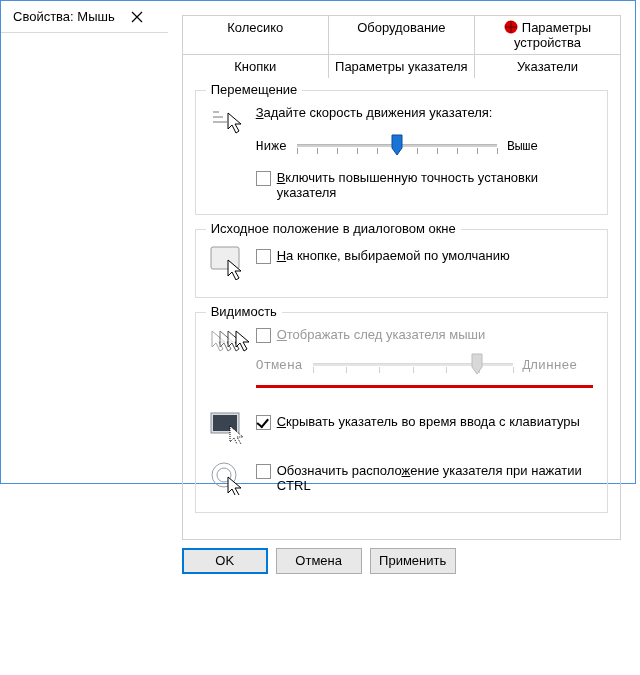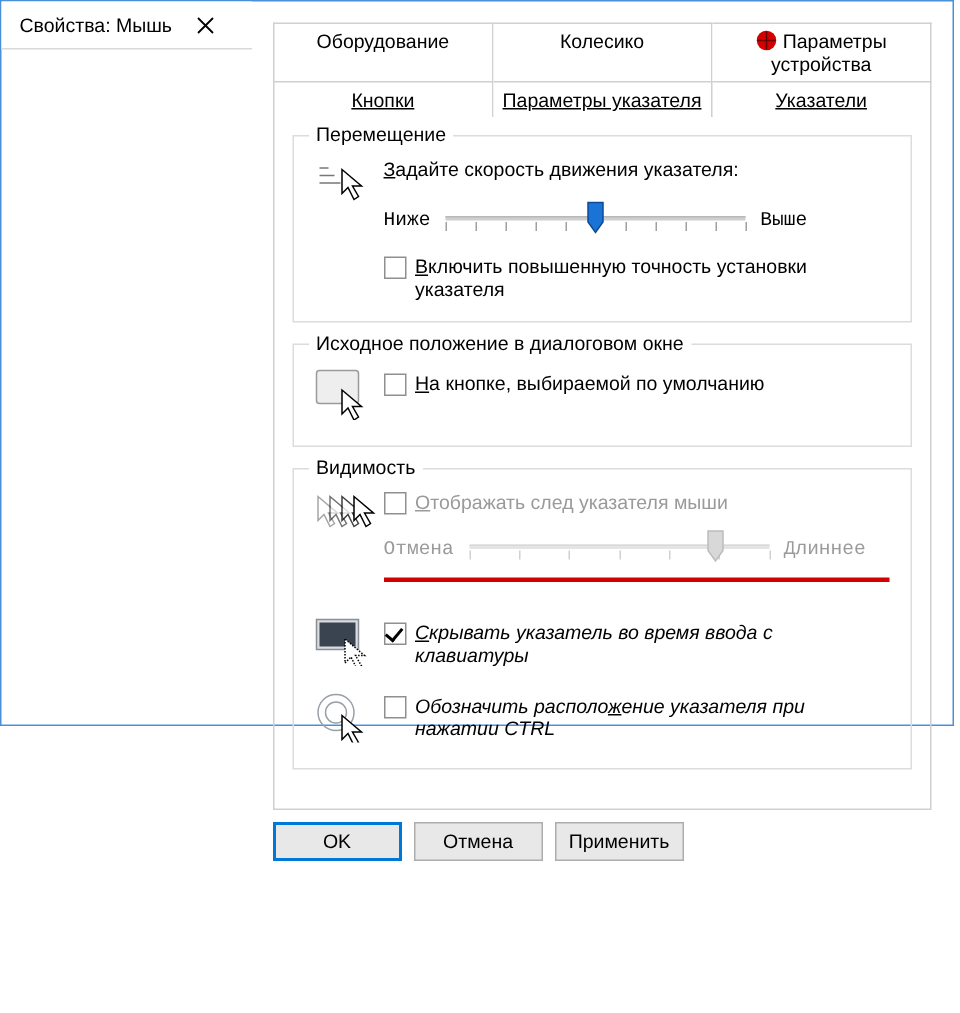--- a/index.html
+++ b/index.html
@@ -52,21 +52,21 @@
     border: 1px solid #d0d0d0;
     background: #fff;
     padding: 4px 0;
     text-align: center;
     font-size: 13px;
     cursor: default;
     position: relative;
   }
   .row1 .tab { flex: 1; border-bottom: none; }
   .row1 .tab + .tab { border-left: none; }
-  .row2 .tab { flex: 1; border-bottom: none; text-decoration: underline; }
+  .row2 .tab { flex: 1; border-bottom: none; }
   .row2 .tab + .tab { border-left: none; }
   .tab.active {
     background: #fff;
     z-index: 2;
   }
   .tab.device { color: #000; }
   .device-icon {
     display: inline-block;
     width: 14px; height: 14px;
     margin-right: 4px;
@@ -185,40 +185,40 @@
     line-height: 24px;
     cursor: default;
   }
   .btn.default {
     border: 2px solid #0078d7;
     line-height: 22px;
     background: #e8e8e8;
   }
   .und { text-decoration: underline; }
   .sec-row { display:flex; align-items:flex-start; }
-  .sec-row + .sec-row { margin-top: 12px; font-style: italic; }
+  .sec-row + .sec-row { margin-top: 12px; }
 </style>
 </head>
 <body>
 
 <div class="window">
   <div class="titlebar">
     <span class="title">Свойства: Мышь</span>
     <div class="close">
       <svg width="12" height="12" viewBox="0 0 12 12">
         <path d="M1 1 L11 11 M11 1 L1 11" stroke="#000" stroke-width="1.2"></path>
       </svg>
     </div>
   </div>
 
   <div class="content">
     <div class="tabs">
       <div class="tab-row row1">
+        <div class="tab"><span>Колесико</span></div>
         <div class="tab"><span>Оборудование</span></div>
-        <div class="tab"><span>Колесико</span></div>
         <div class="tab device">
           <span class="device-icon">
             <svg width="14" height="14" viewBox="0 0 14 14">
                 <circle cx="7" cy="7" r="6.5" fill="#d40000"></circle>
                 <path d="M7 1 v12 M1 7 h12" stroke="#650000" stroke-width="1"></path>
               </svg>
           </span><span>Параметры устройства</span>
         </div>
       </div>
       <div class="tab-row row2">

